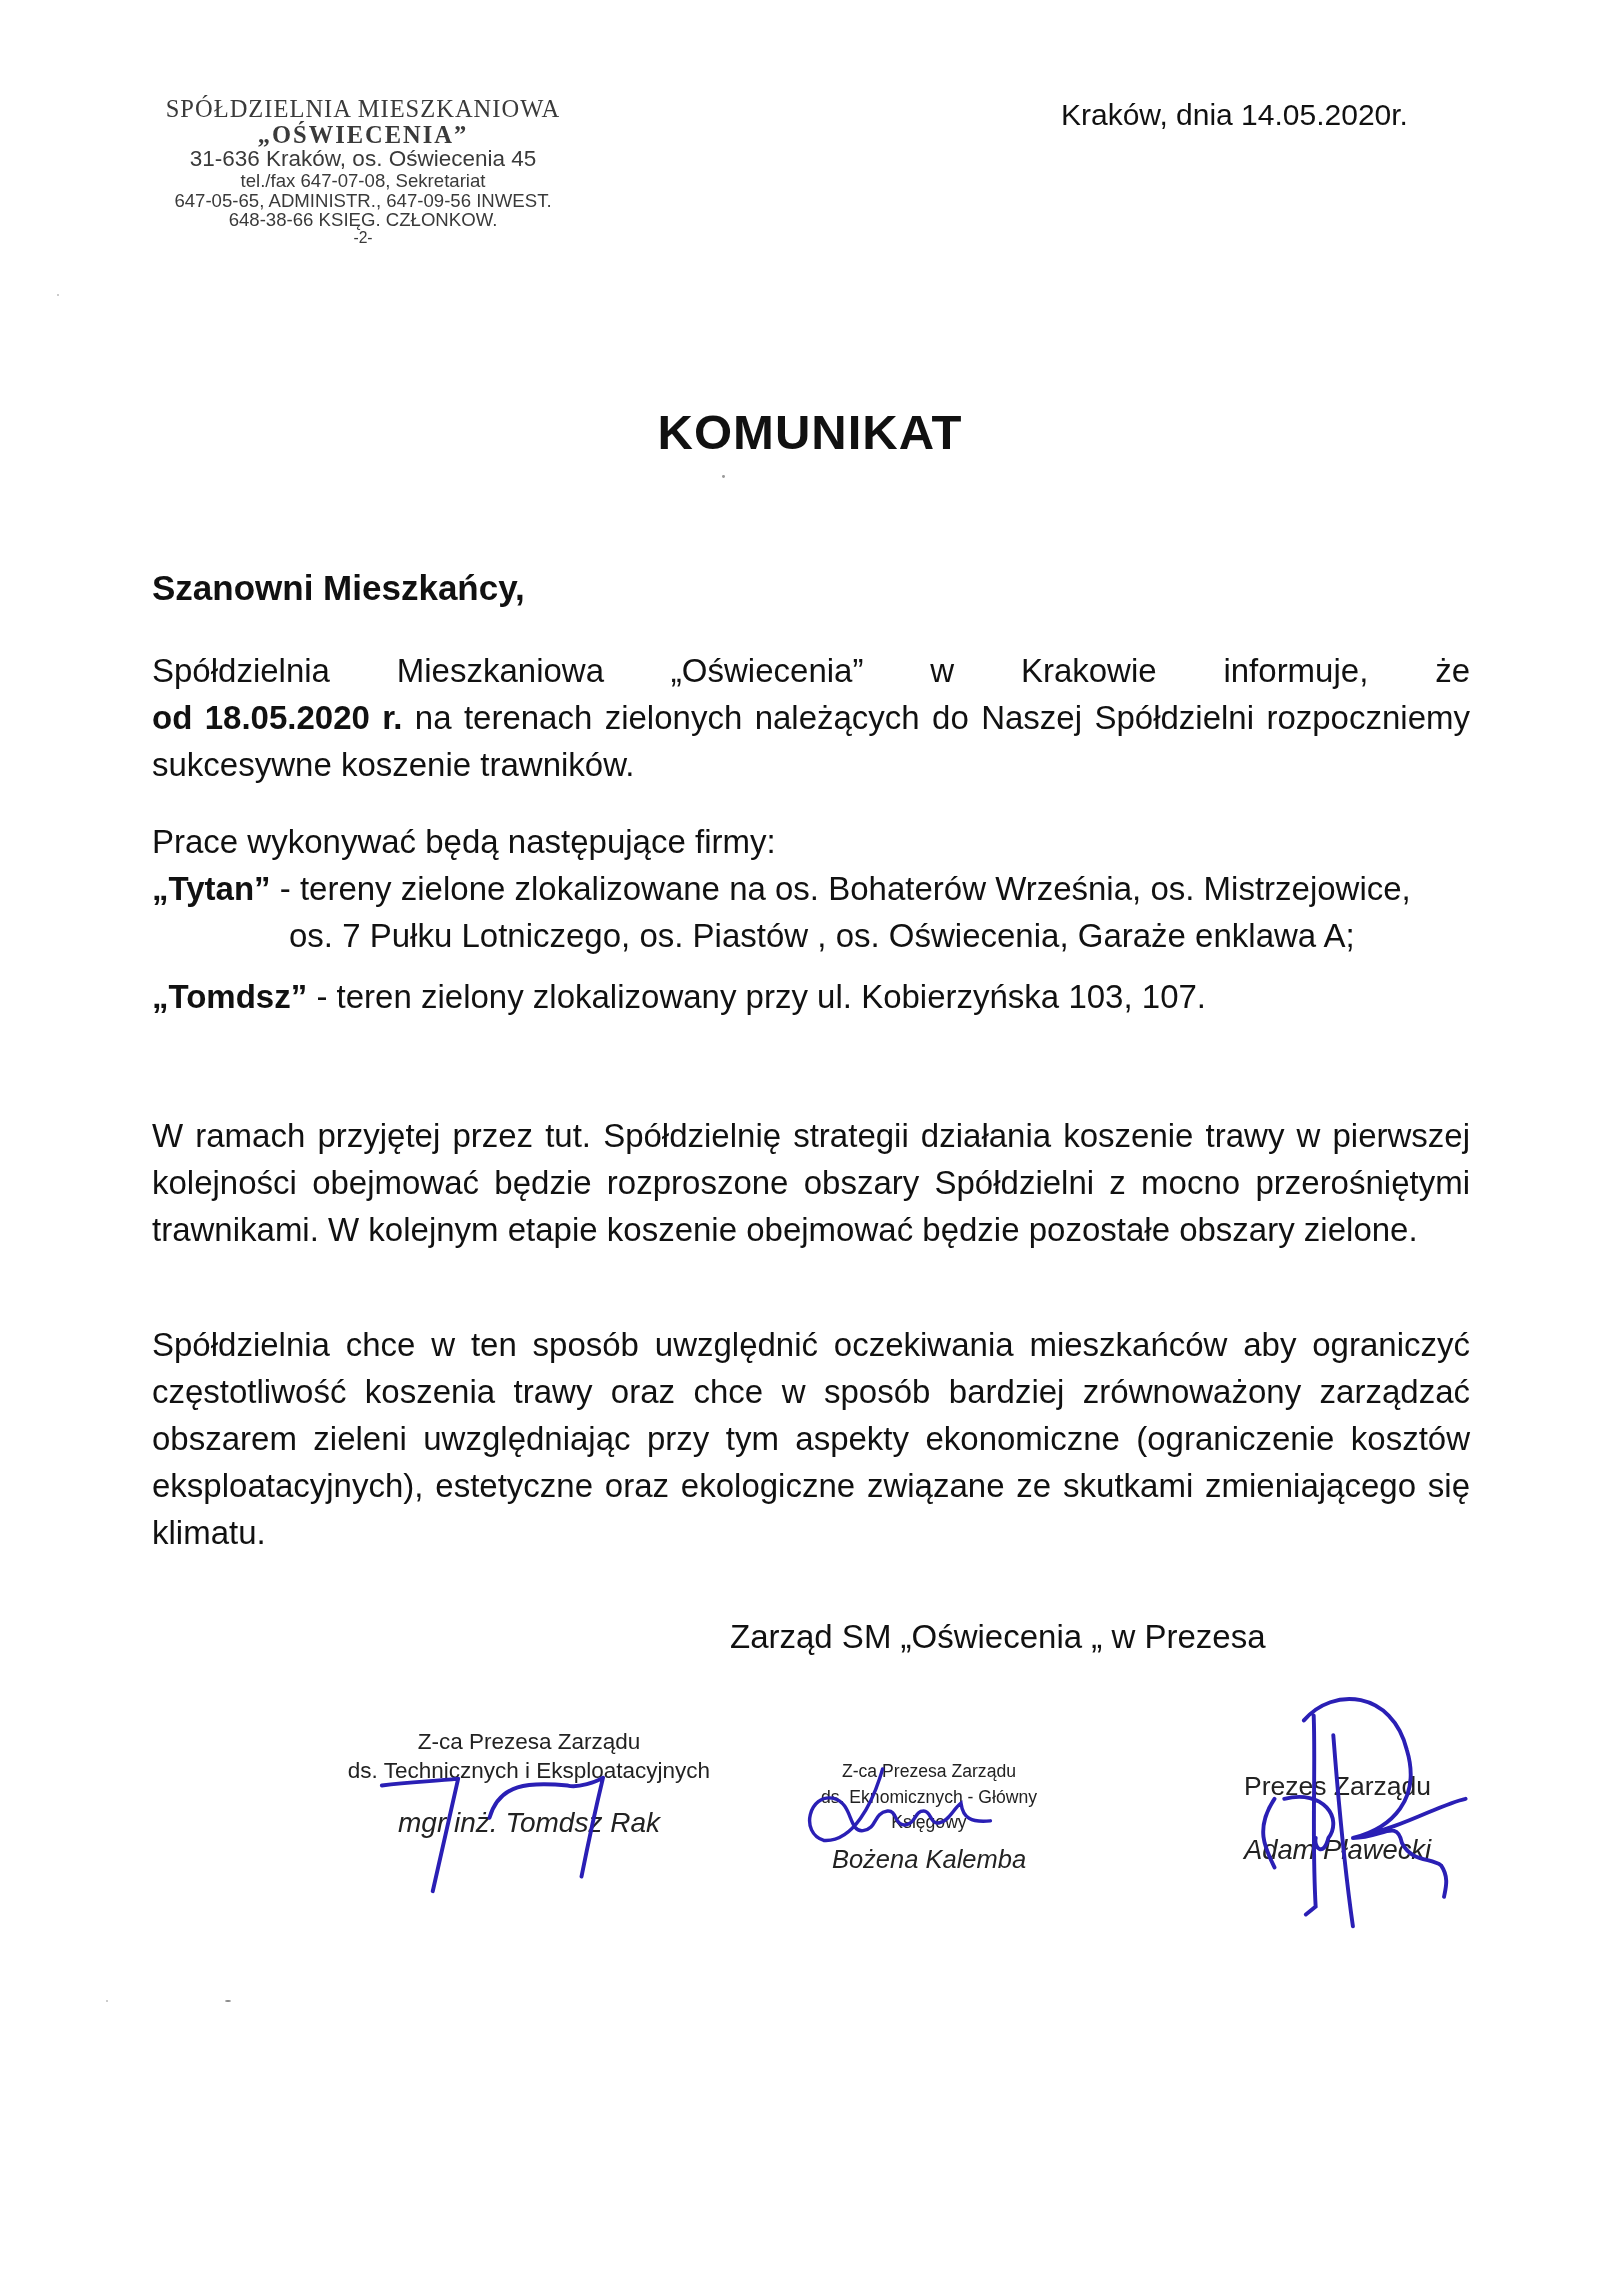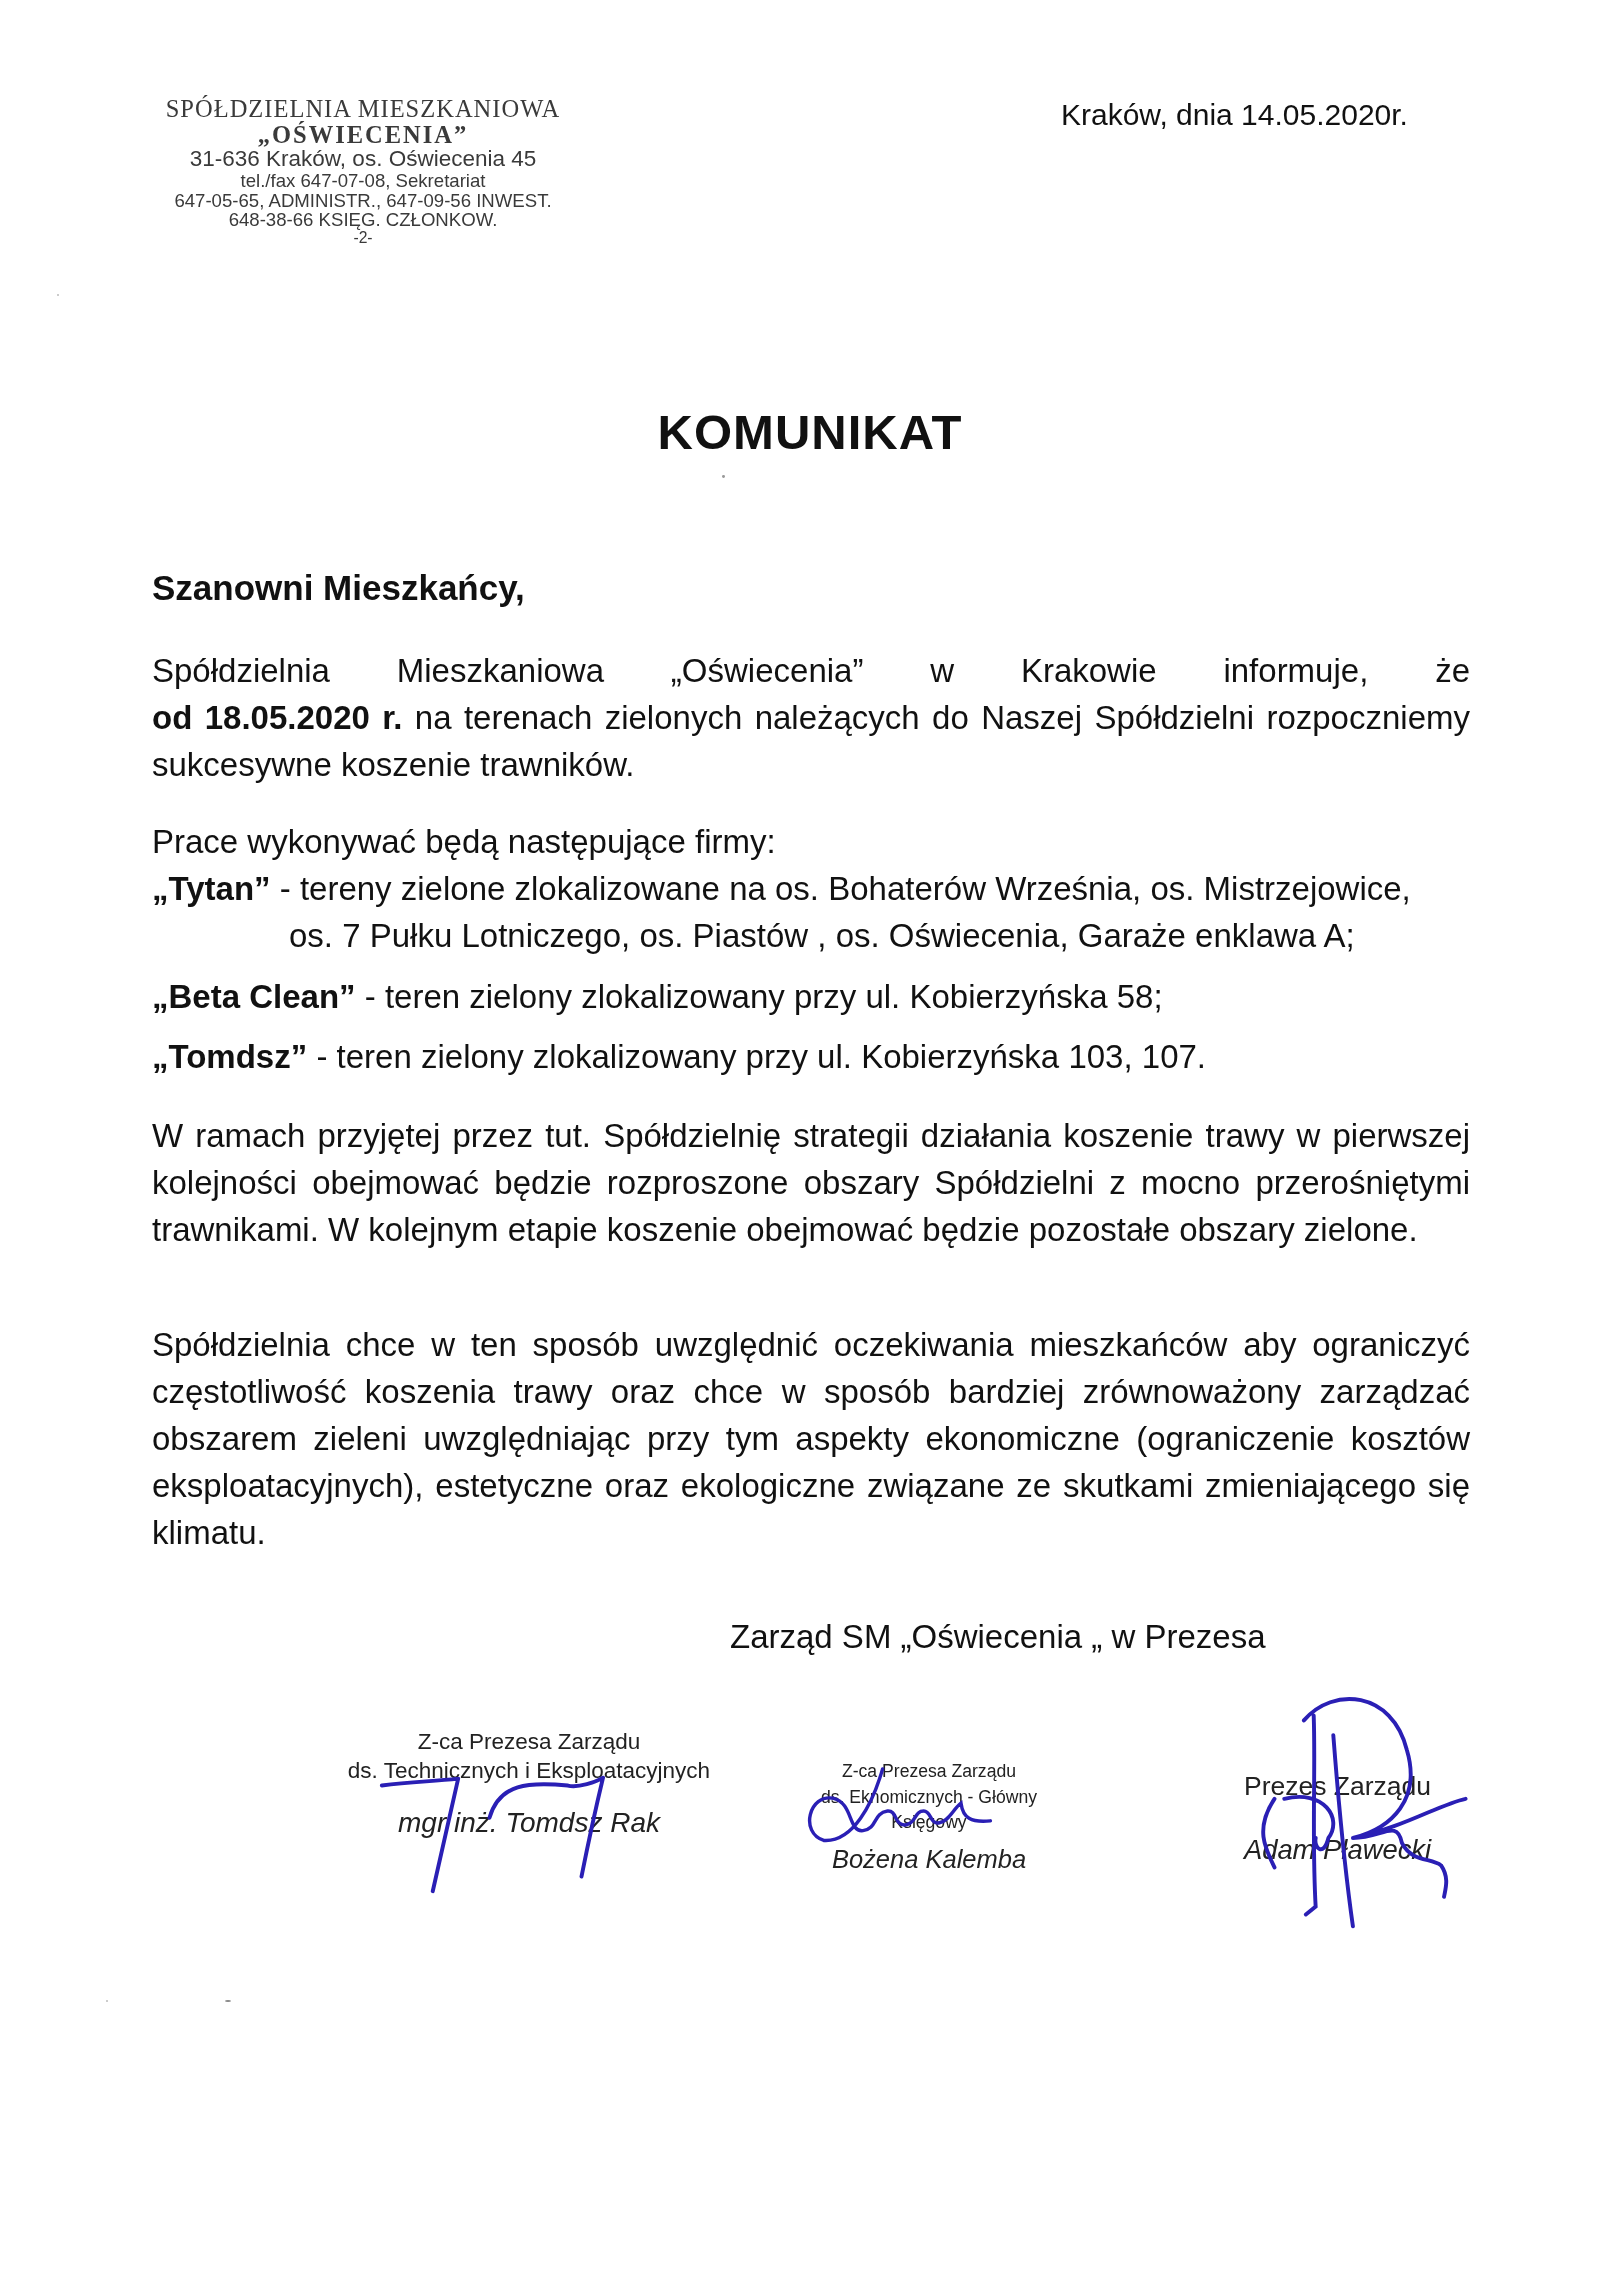--- a/index.html
+++ b/index.html
@@ -52,21 +52,20 @@
 
 <div class="body justify" style="top:647px;">
   <div style="text-align:justify;text-align-last:justify;">Spółdzielnia Mieszkaniowa „Oświecenia” w Krakowie informuje, że</div>
   <div><b>od 18.05.2020 r.</b><span> na terenach zielonych należących do Naszej Spółdzielni rozpoczniemy sukcesywne koszenie trawników.</span></div>
 </div>
 
 <div class="body" style="top:818px;">
   <div>Prace wykonywać będą następujące firmy:</div>
   <div class="firm-line"><b>„Tytan”</b><span> - tereny zielone zlokalizowane na os. Bohaterów Września, os. Mistrzejowice,</span></div>
   <div class="firm-line indent">os. 7 Pułku Lotniczego, os. Piastów , os. Oświecenia, Garaże enklawa A;</div>
-  <div class="firm-line" style="margin-top:13.7px;"><b>„Beta Clean”</b><span> - teren zielony zlokalizowany przy ul. Kobierzyńska 58;</span></div>
   <div class="firm-line" style="margin-top:13.7px;"><b>„Tomdsz”</b><span> -  teren zielony zlokalizowany przy ul. Kobierzyńska 103, 107.</span></div>
 </div>
 
 <div class="body justify" style="top:1112px;">W ramach przyjętej przez tut. Spółdzielnię strategii działania koszenie trawy w pierwszej kolejności obejmować będzie rozproszone obszary Spółdzielni z mocno przerośniętymi trawnikami. W kolejnym etapie koszenie obejmować będzie pozostałe obszary zielone.</div>
 
 <div class="body justify" style="top:1321px;">Spółdzielnia chce w ten sposób uwzględnić oczekiwania mieszkańców aby ograniczyć częstotliwość koszenia trawy oraz chce w sposób bardziej zrównoważony zarządzać obszarem zieleni uwzględniając przy tym aspekty ekonomiczne (ograniczenie kosztów eksploatacyjnych), estetyczne oraz ekologiczne związane ze skutkami zmieniającego się klimatu.</div>
 
 <div class="closing">Zarząd SM „Oświecenia „ w Prezesa</div>
 
 <div class="sig" style="left:338px;top:1727px;width:382px;">

